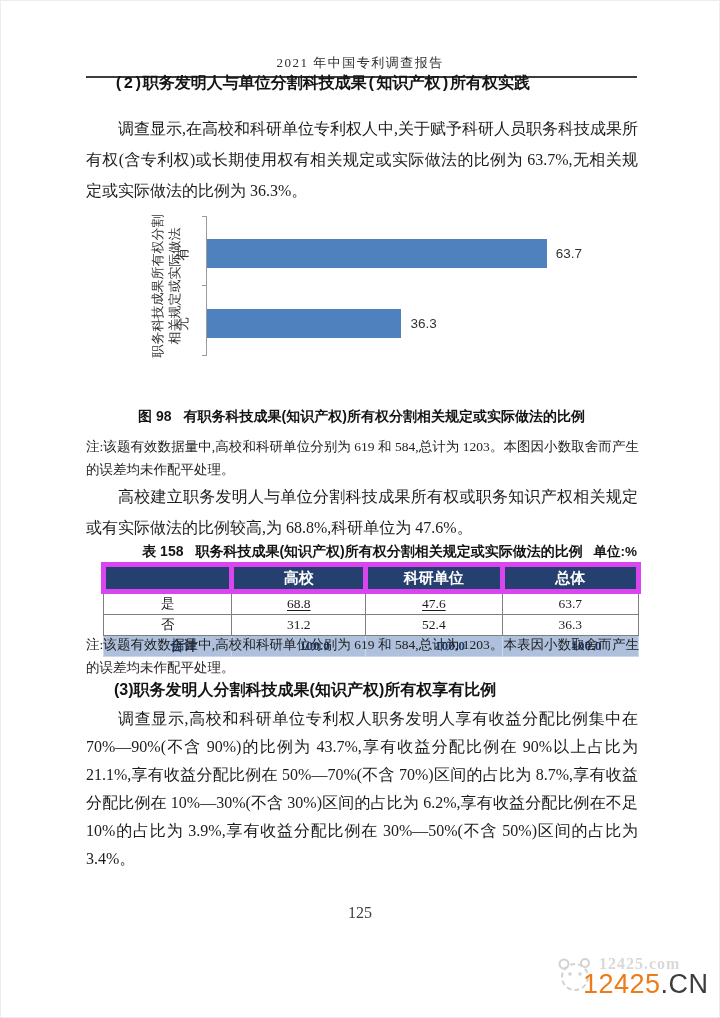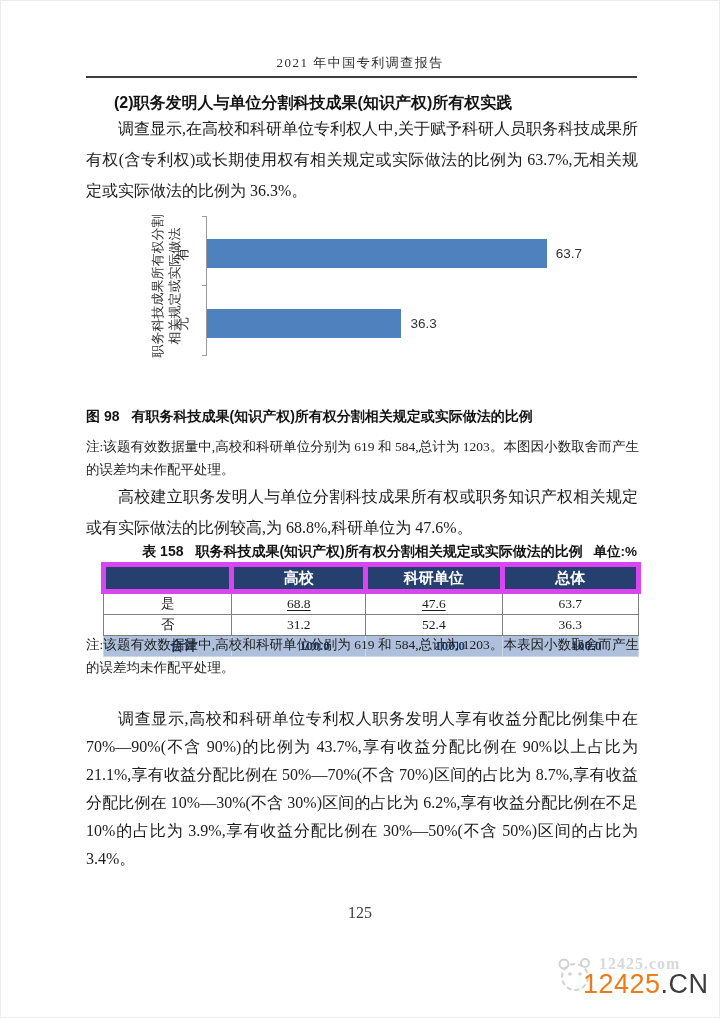--- a/index.html
+++ b/index.html
@@ -9,21 +9,21 @@
   }
   html,body{margin:0;padding:0;}
   body{width:720px;height:1018px;background:#fbfbfb;font-family:"Liberation Serif","DejaVu Serif",serif;color:var(--text-black);}
   .page{position:relative;width:720px;height:1018px;background:#fff;border:1px solid #ededed;box-sizing:border-box;overflow:hidden;}
 
   .header-title{position:absolute;top:53px;left:0;width:100%;text-align:center;font-size:13px;letter-spacing:1.5px;color:#2f2f2f;}
   .header-rule{position:absolute;top:75px;left:85px;width:551px;height:2px;background:#3d3d3d;}
 
   .sec-heading{position:absolute;left:85px;width:551px;margin:0;padding-left:28px;box-sizing:border-box;
     font-family:"Liberation Sans","DejaVu Sans",sans-serif;font-size:16px;font-weight:bold;color:#141414;}
-  #heading-2{top:92px;}
+  #heading-2{top:72px;font-family:Liberation Mono, monospace;}
   #heading-3{top:679px;}
 
   .body-para{position:absolute;left:85px;width:552px;margin:0;font-size:16px;line-height:31px;
     text-align:justify;text-indent:2em;color:#1c1c1c;}
   #para-1{top:112px;}
   #para-2{top:480px;}
   #para-3{top:704px;line-height:28px;}
 
   
   .chart{position:absolute;top:212px;left:140px;width:460px;height:192px;}
@@ -31,21 +31,21 @@
     font-size:13px;line-height:17px;text-align:center;white-space:nowrap;color:#333;}
   .plot{position:absolute;left:65px;top:3px;width:375px;height:140px;border-left:1px solid #9b9b9b;}
   .tick{position:absolute;left:-5px;width:5px;height:1px;background:#9b9b9b;}
   .bar-row{position:absolute;left:0;width:100%;height:29px;display:flex;align-items:center;}
   .bar{height:100%;background:var(--bar-blue);}
   .cat{position:absolute;left:-34px;width:20px;text-align:center;transform:rotate(-90deg);
     font-size:13.5px;color:#333;}
   .val{margin-left:9px;font-family:"Liberation Sans","DejaVu Sans",sans-serif;font-size:13.5px;color:#333;}
   .xtitle{position:absolute;left:65px;top:152px;width:375px;text-align:center;font-size:13.5px;color:#333;}
 
-  .fig-caption{position:absolute;top:407px;left:85px;width:551px;
+  .fig-caption{position:absolute;top:407px;left:85px;width:551px;text-align:center;
     font-family:"Liberation Sans","DejaVu Sans",sans-serif;font-size:14px;font-weight:bold;color:#141414;}
   .cap-label{margin-right:12px;}
 
   .note{position:absolute;left:85px;width:553px;margin:0;font-size:13.5px;line-height:23px;
     text-align:justify;color:#222;}
   #fig-note{top:434px;}
   #table-note{top:632px;}
 
   .table-caption{position:absolute;top:542px;left:85px;width:553px;text-align:center;
     font-family:"Liberation Sans","DejaVu Sans",sans-serif;font-size:14px;font-weight:bold;color:#141414;}
@@ -149,20 +149,21 @@
           <td>合计</td>
           <td><span>100.0</span></td>
           <td><span>100.0</span></td>
           <td><span>100.0</span></td>
         </tr>
       </tbody>
   </table>
 
   <p class="note" id="table-note">注:该题有效数据量中,高校和科研单位分别为 619 和 584,总计为 1203。本表因小数取舍而产生的误差均未作配平处理。</p>
 
+  <h2 class="sec-heading" id="heading-3">(3)职务发明人分割科技成果(知识产权)所有权享有比例</h2>
   <p class="body-para" id="para-3">调查显示,高校和科研单位专利权人职务发明人享有收益分配比例集中在 70%—90%(不含 90%)的比例为 43.7%,享有收益分配比例在 90%以上占比为 21.1%,享有收益分配比例在 50%—70%(不含 70%)区间的占比为 8.7%,享有收益分配比例在 10%—30%(不含 30%)区间的占比为 6.2%,享有收益分配比例在不足 10%的占比为 3.9%,享有收益分配比例在 30%—50%(不含 50%)区间的占比为 3.4%。</p>
 
   <div class="page-number">125</div>
 
   <div class="watermark">
     <svg class="wm-logo" width="44" height="44" viewBox="0 0 44 44">
       <circle cx="22" cy="24" r="13" fill="none" stroke="#d2d2d2" stroke-width="2" stroke-dasharray="5 3"></circle>
       <circle cx="11" cy="11" r="4.5" fill="none" stroke="#d2d2d2" stroke-width="2"></circle>
       <circle cx="32" cy="10" r="4" fill="none" stroke="#d2d2d2" stroke-width="2"></circle>
       <circle cx="17" cy="21" r="1.8" fill="#d2d2d2"></circle>

